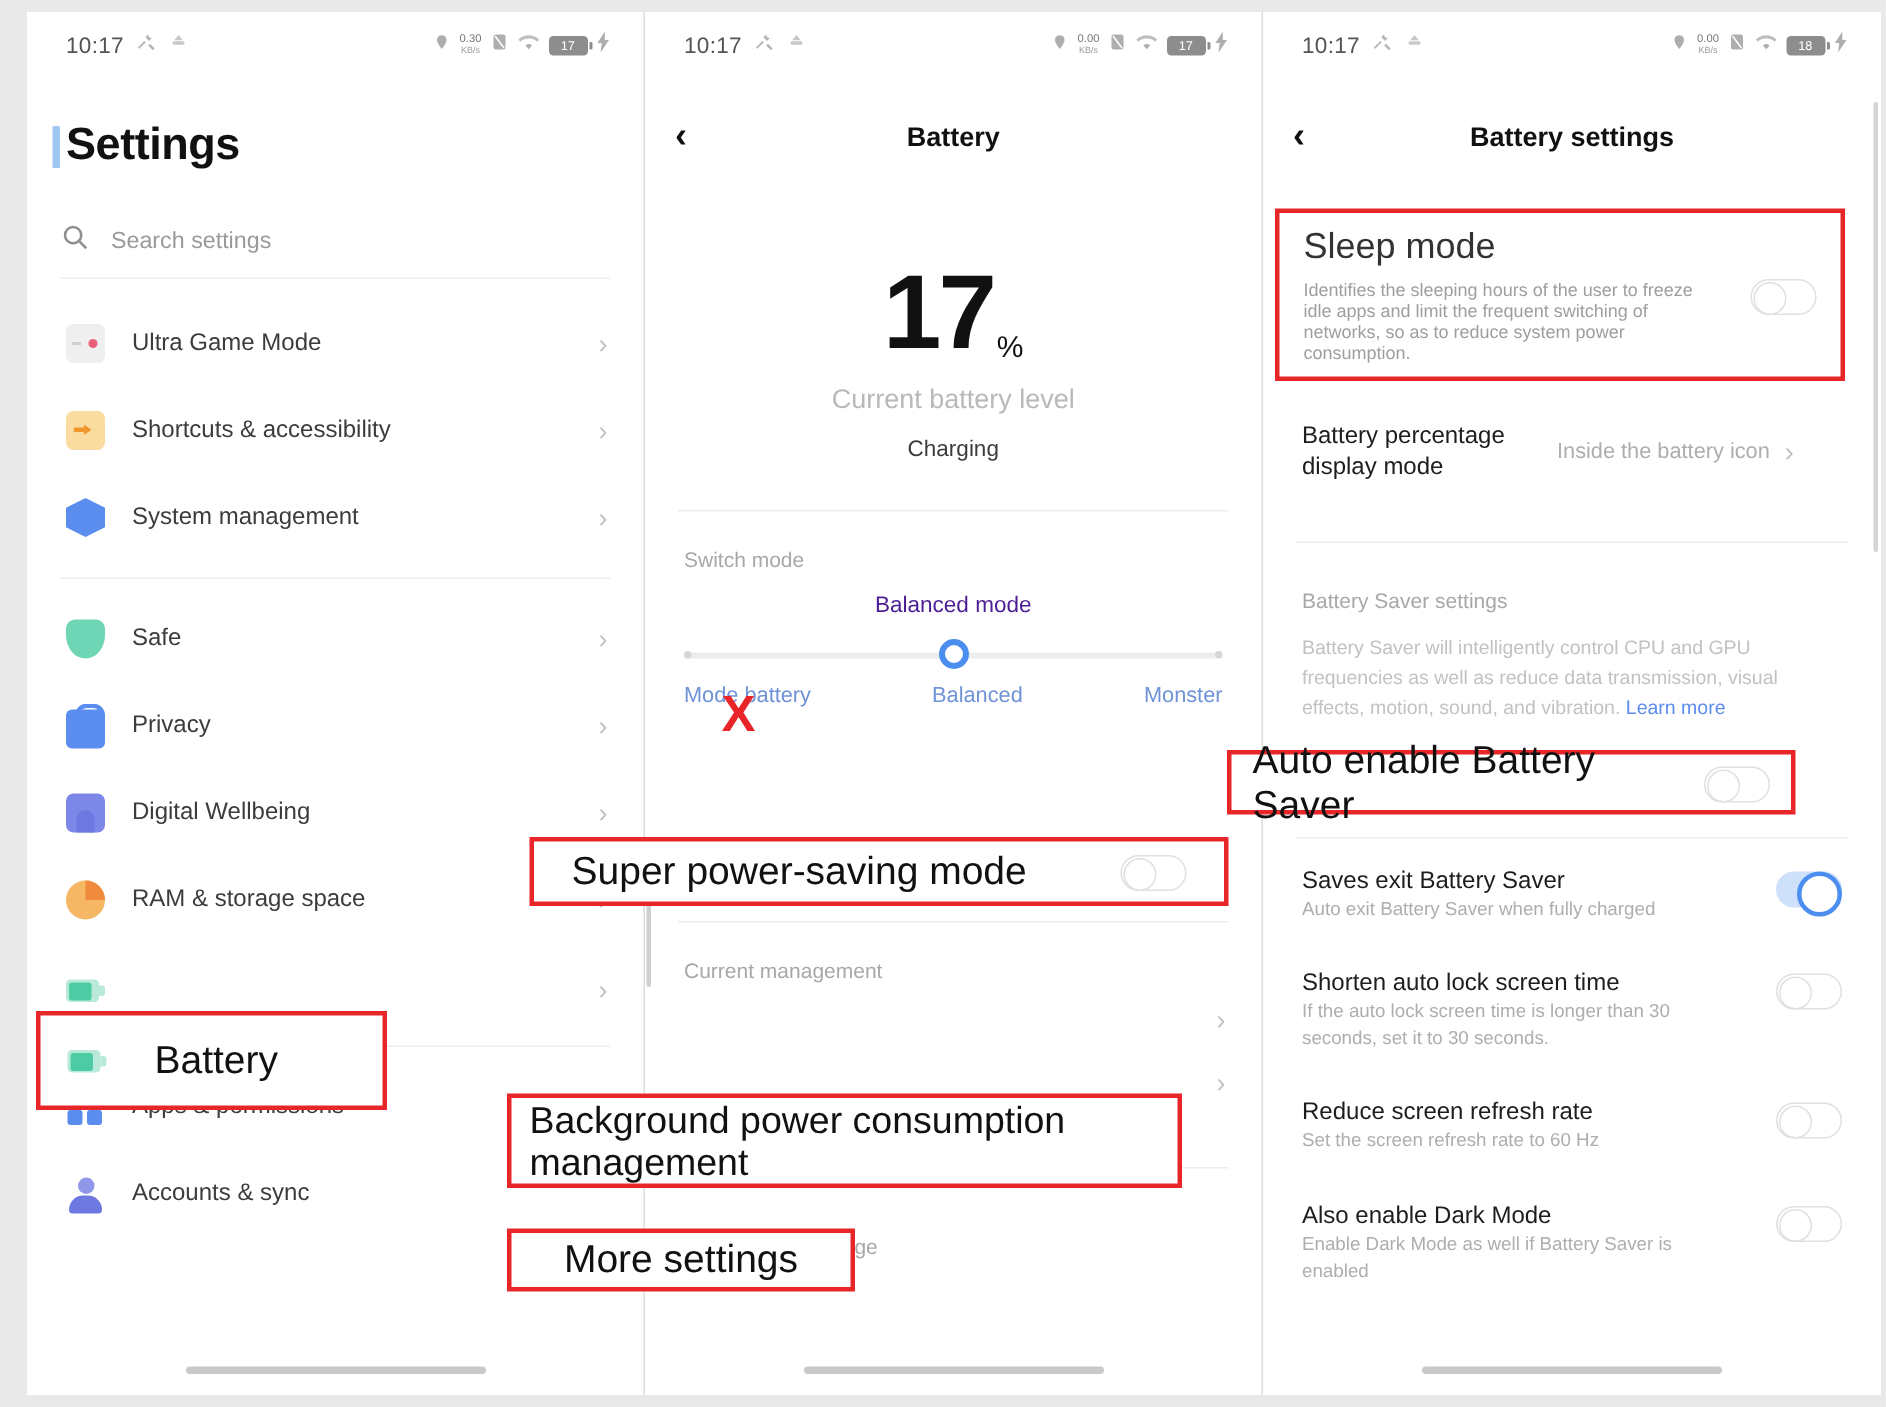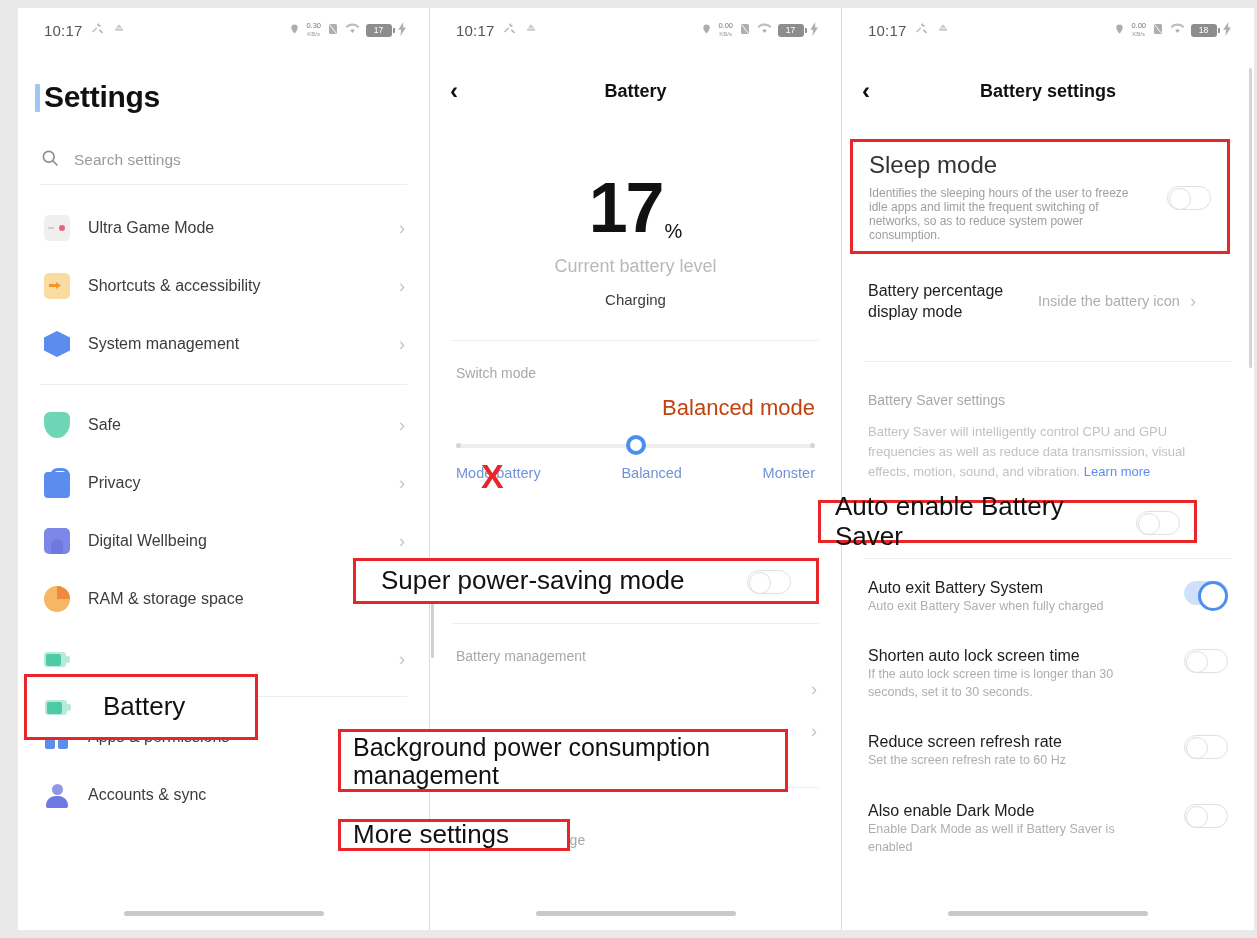--- a/index.html
+++ b/index.html
@@ -117,21 +117,21 @@
   .bigpct { text-align:center; margin-top:48px; }
   .bigpct .n { font-size:70px; font-weight:700; color:#111; letter-spacing:-2px; }
   .bigpct .u { font-size:20px; font-weight:500; color:#111; vertical-align:-6px; margin-left:2px;}
   .sub1 { text-align:center; font-size:18px; color:#b9b9b9; margin-top:8px;}
   .sub2 { text-align:center; font-size:15px; color:#3c3c3c; margin-top:14px;}
 
   .sectionline { height:1px; background:#ededed; margin:32px 22px 0; }
   .sechead { font-size:14px; color:#a8a8a8; padding:24px 26px 0; }
 
   .modewrap { padding: 14px 26px 0; }
-  .modename { text-align:right; font-size:22px; color:#c2410c; }
+  .modename { text-align:center; font-size:15px; color:#4c1d95; }
   .slider { position:relative; height:18px; margin-top:16px; }
   .track { position:absolute; left:0; right:0; top:7px; height:4px; background:#ededed; border-radius:2px;}
   .tickdot{ position:absolute; top:6px; width:5px;height:5px;border-radius:50%;background:#d6d6d6;}
   .knob { position:absolute; left:50%; top:-2px; transform:translateX(-50%);
           width:20px;height:20px;border-radius:50%;background:#fff;border:4px solid #4b8ef0;}
   .modelbls{ display:flex; justify-content:space-between; margin-top:10px; font-size:14.5px; color:#6f93d6;}
 
   .togrow { display:flex; align-items:flex-start; padding:20px 26px 0; gap:14px; }
   .togrow .tx { flex:1; }
   .togrow .t1 { font-size:16px; color:#1d1d1d; }
@@ -382,21 +382,21 @@
 
     <div class="togrow" style="padding-top:44px">
       <div class="tx">
         <div class="t1" style="visibility:hidden">Super power-saving mode</div>
         <div class="t2" style="margin-top:22px">mode.</div>
       </div>
       <div class="toggle" style="visibility:hidden"></div>
     </div>
 
     <div class="sectionline" style="margin-top:40px"></div>
-    <div class="sechead">Battery management</div>
+    <div class="sechead">Current management</div>
 
     <div class="linkrow" style="padding-top:14px">
       <span class="t1" style="visibility:hidden">Background power consumption management</span>
       <span class="chev">›</span>
     </div>
     <div class="linkrow" style="padding-top:2px">
       <span class="t1" style="visibility:hidden">More settings</span>
       <span class="chev">›</span>
     </div>
 
@@ -488,21 +488,21 @@
       <div class="tx">
           <div class="t1" style="visibility:hidden">Auto enable Battery Saver</div>
         </div>
       <div class="toggle" style="visibility:hidden"></div>
     </div>
 
     <div class="sectionline" style="margin-top:28px"></div>
 
     <div class="togrow" style="padding-top:20px">
       <div class="tx">
-        <div class="t1">Auto exit Battery System</div>
+        <div class="t1">Saves exit Battery Saver</div>
         <div class="t2">Auto exit Battery Saver when fully charged</div>
       </div>
       <div class="toggle on"></div>
     </div>
 
     <div class="togrow" style="padding-top:32px">
       <div class="tx">
         <div class="t1">Shorten auto lock screen time</div>
         <div class="t2" style="max-width:270px">If the auto lock screen time is longer than 30 seconds, set it to 30 seconds.</div>
       </div>
@@ -540,21 +540,21 @@
 
   <div class="anno" style="left:353px; top:558px; width:466px; height:46px; padding:0 25px; justify-content:space-between;">
     <span class="atx">Super power-saving mode</span>
     <span class="toggle" style="flex:0 0 44px"></span>
   </div>
 
   <div class="anno" style="left:338px; top:729px; width:450px; height:63px; padding:0 12px; align-items:center;">
     <span class="atx" style="font-size:25px">Background power consumption management</span>
   </div>
 
-  <div class="anno" style="left:338px; top:819px; width:232px; height:32px; padding:0 12px;">
+  <div class="anno" style="left:338px; top:819px; width:232px; height:42px; padding:0 12px;justify-content:center;">
     <span class="atx">More settings</span>
   </div>
 
   <div class="anno" style="left:850px; top:139px; width:380px; height:115px; padding:10px 16px; align-items:flex-start; justify-content:space-between;">
     <div style="flex:1; padding-right:10px;">
       <div class="atx" style="font-size:24px; color:#333;">Sleep mode</div>
       <div class="t2" style="font-size:12px; color:#9e9e9e; margin-top:7px; max-width:275px;">Identifies the sleeping hours of the user to freeze idle apps and limit the frequent switching of networks, so as to reduce system power consumption.</div>
     </div>
     <span class="toggle" style="flex:0 0 44px; margin-top:34px;"></span>
   </div>

